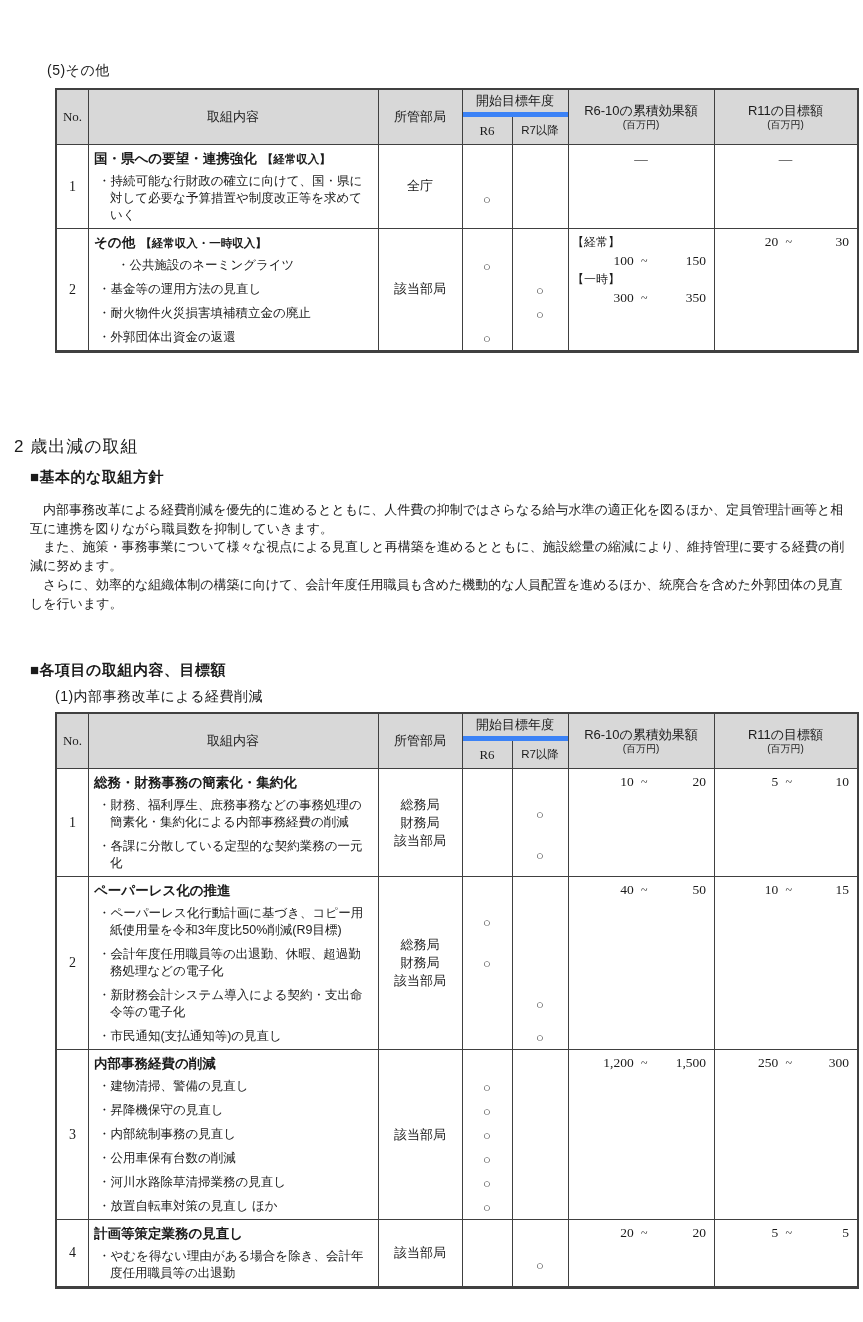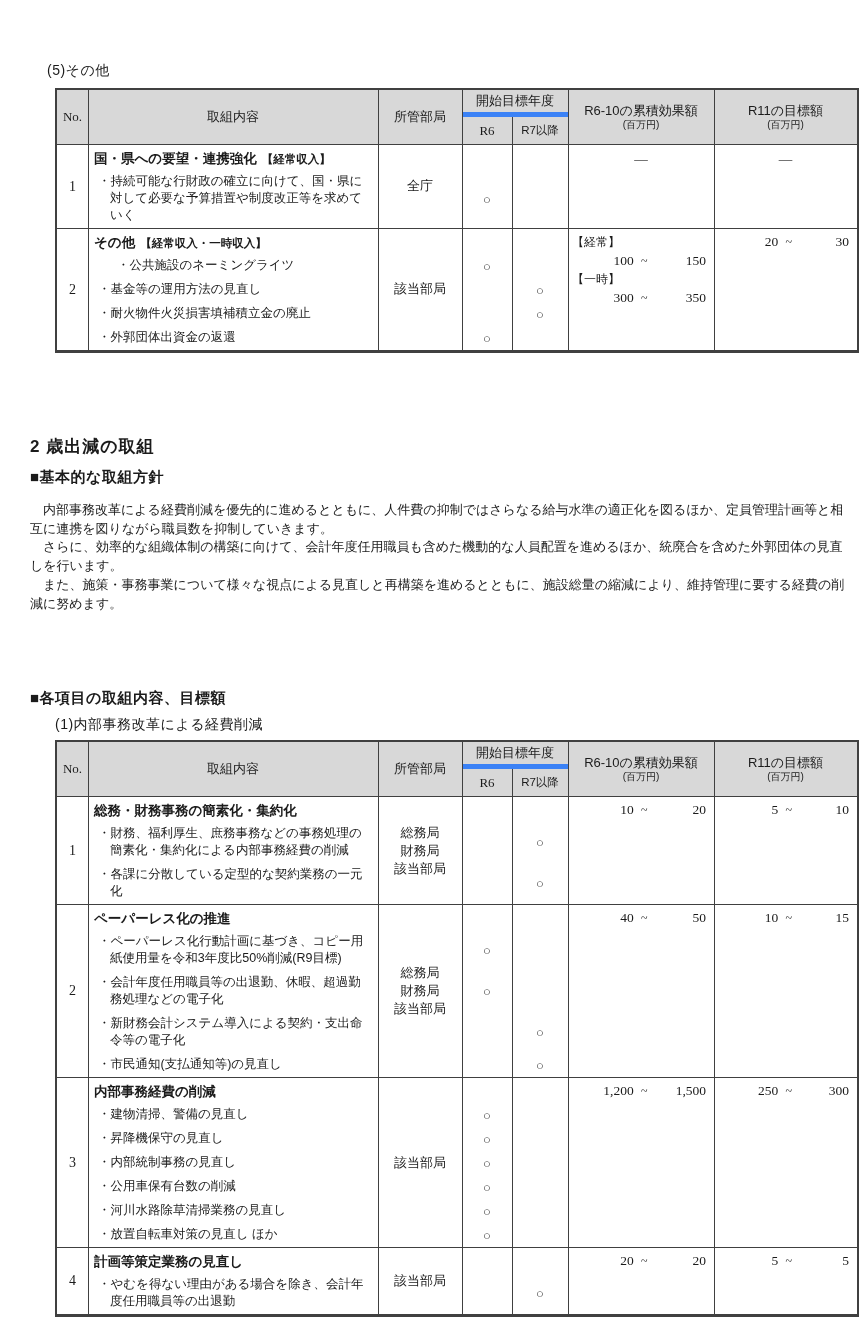--- a/index.html
+++ b/index.html
@@ -4,23 +4,23 @@
 <style>
   html,body{margin:0;padding:0;background:#ffffff;}
   .page{
     width:863px;height:1322px;position:relative;overflow:hidden;
     background:#ffffff;color:#1b1b1b;
     font-family:"Liberation Sans",sans-serif;
     box-sizing:border-box;padding-top:62px;
   }
   .sec-label{margin:0 0 8px 47px;font-size:14px;font-weight:500;letter-spacing:.5px;}
   .sec-label.sub{margin:8px 0 6px 55px;}
-  h2.big{margin:82px 0 10px 30px;font-size:17px;font-weight:700;letter-spacing:1px;}
+  h2.big{margin:82px 0 10px 14px;font-size:17px;font-weight:400;letter-spacing:1px;}
   .bhead{margin:0 0 0 30px;font-size:15px;font-weight:600;letter-spacing:.5px;}
-  .bhead.mt{margin-top:76px;}
+  .bhead.mt{margin-top:48px;}
   .paras{width:822px;margin:14px 0 0 30px;font-size:13px;line-height:1.44;}
   .paras p{margin:0;text-indent:1em;}
 
   
   .jtable{
     width:804px;margin-left:55px;box-sizing:border-box;
     border:2px solid #404040;position:relative;background:#fff;
   }
   .t-head{
     display:grid;grid-template-columns:31px 290px 84px 50px 56px 146px auto;
@@ -150,22 +150,22 @@
       <div class="vsep" style="left: 405px;"></div>
       <div class="vsep" style="left: 455px; top: 27px;"></div>
       <div class="vsep" style="left: 511px;"></div>
       <div class="vsep" style="left: 657px;"></div>
     </div>
 
   <h2 class="big">2 歳出減の取組</h2>
   <div class="bhead">■基本的な取組方針</div>
   <div class="paras" id="paras">
       <p>内部事務改革による経費削減を優先的に進めるとともに、人件費の抑制ではさらなる給与水準の適正化を図るほか、定員管理計画等と相互に連携を図りながら職員数を抑制していきます。</p>
+      <p>また、施策・事務事業について様々な視点による見直しと再構築を進めるとともに、施設総量の縮減により、維持管理に要する経費の削減に努めます。</p>
       <p>さらに、効率的な組織体制の構築に向けて、会計年度任用職員も含めた機動的な人員配置を進めるほか、統廃合を含めた外郭団体の見直しを行います。</p>
-      <p>また、施策・事務事業について様々な視点による見直しと再構築を進めるとともに、施設総量の縮減により、維持管理に要する経費の削減に努めます。</p>
     </div>
 
   <div class="bhead mt">■各項目の取組内容、目標額</div>
   <div class="sec-label sub">(1)内部事務改革による経費削減</div>
   <div class="jtable" id="table-1">
       <div class="t-head">
         <div class="hc hc-no">No.</div>
         <div class="hc hc-content">取組内容</div>
         <div class="hc hc-dept">所管部局</div>
         <div class="hc hc-start">開始目標年度</div>

